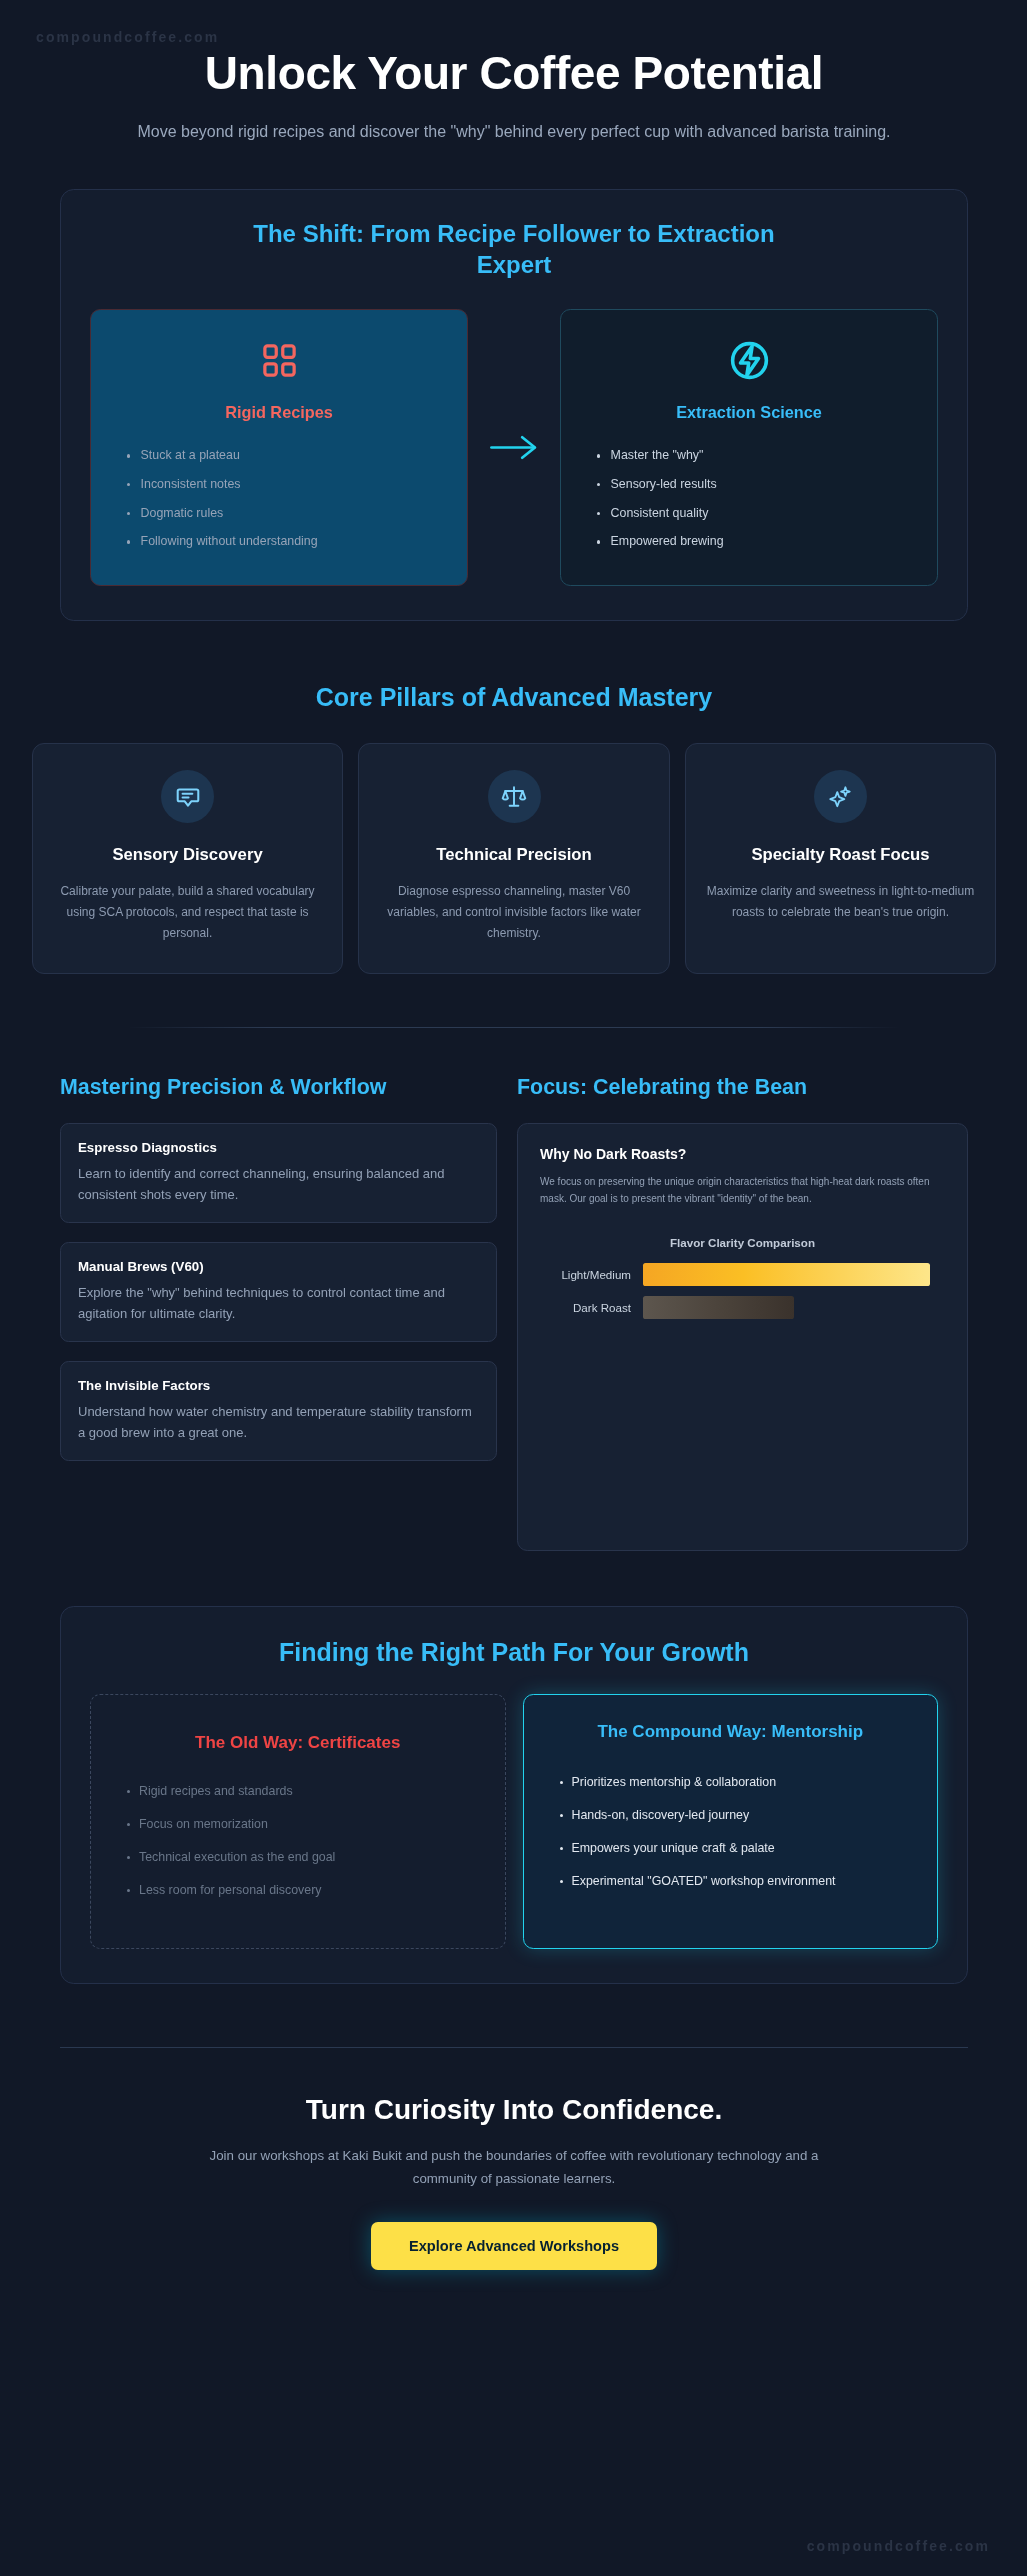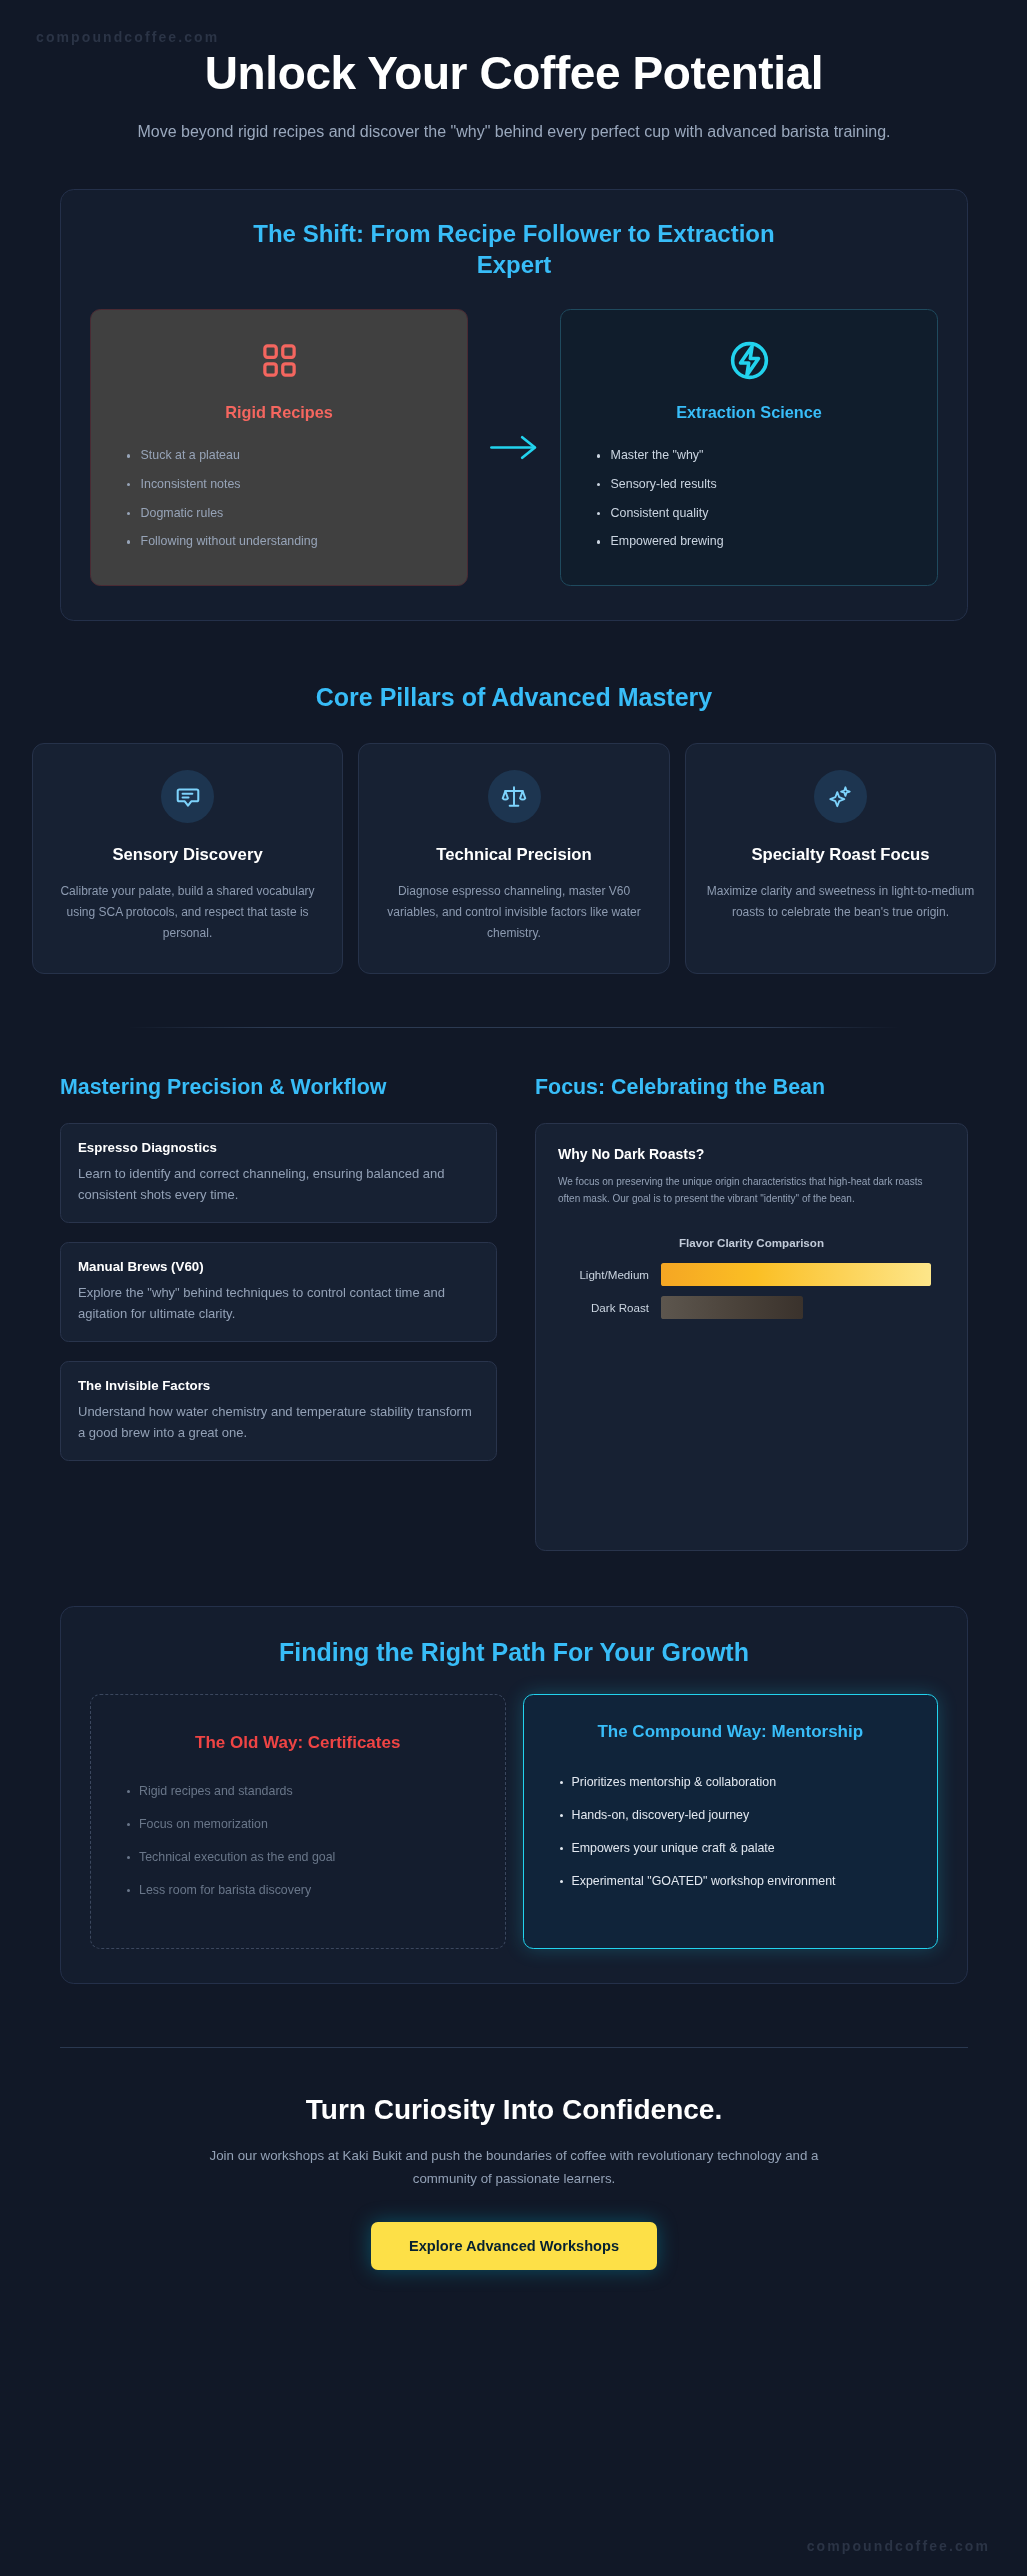--- a/index.html
+++ b/index.html
@@ -72,21 +72,21 @@
   
   .shift-row {
     display: flex;
     align-items: stretch;
     gap: 0;
   }
   .shift-card {
     flex: 1 1 0;
     border-radius: 10.3px;
     padding: 26px 20.6px 29px 20.6px;
-    background: #404040;
+    background: #0c4a6e;
   }
   .shift-card.bad { border: 0.9px solid #4a2a33; }
   .shift-card.good { border: 0.9px solid #1f4a5e; background: #101d2c; }
   .shift-icon { display: flex; justify-content: center; margin-bottom: 19px; height: 48px; align-items: center; }
   .shift-head {
     text-align: center;
     font-size: 16.3px;
     font-weight: 700;
     margin-bottom: 19px;
   }
@@ -162,21 +162,21 @@
   
   .hr {
     margin: 53px 128px 0 128px;
     height: 0.9px;
     background: linear-gradient(90deg, rgba(56,189,248,0) 0%, #2c3a52 18%, #2c3a52 82%, rgba(56,189,248,0) 100%);
   }
 
   
   .mid {
     display: flex;
-    gap: 38px;
+    gap: 20px;
     margin: 45px 60px 0 60px;
     align-items: flex-start;
   }
   .mid-col-left { flex: 0 0 437px; }
   .mid-col-right { flex: 1 1 auto; }
   .mid-title {
     color: #38bdf8;
     font-size: 21.4px;
     font-weight: 700;
     line-height: 1.33;
@@ -464,21 +464,21 @@
     <div class="panel">
       <div class="panel-title" style="max-width:651px;font-size:25px;margin-bottom:26px;">Finding the Right Path For Your Growth</div>
       <div class="path-row">
 
         <div class="path-old">
           <h3>The Old Way: Certificates</h3>
           <ul class="path-list old">
             <li>Rigid recipes and standards</li>
             <li>Focus on memorization</li>
             <li>Technical execution as the end goal</li>
-            <li>Less room for barista discovery</li>
+            <li>Less room for personal discovery</li>
           </ul>
         </div>
 
         <div class="path-new">
           <h3>The Compound Way: Mentorship</h3>
           <ul class="path-list new">
             <li>Prioritizes mentorship &amp; collaboration</li>
             <li>Hands-on, discovery-led journey</li>
             <li>Empowers your unique craft &amp; palate</li>
             <li>Experimental "GOATED" workshop environment</li>

